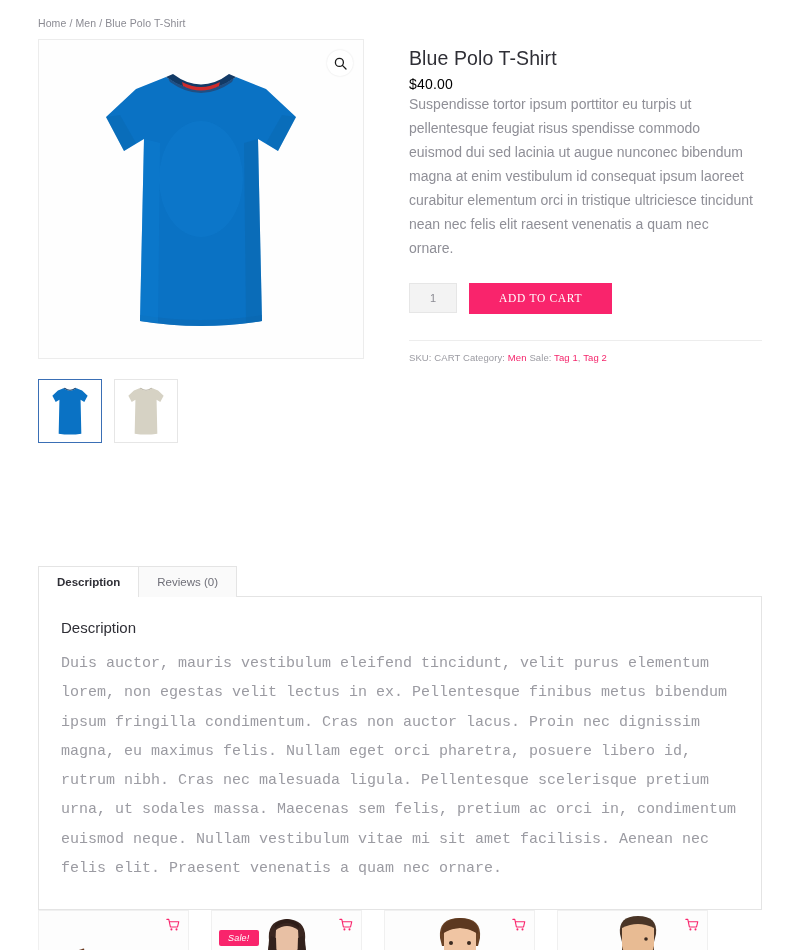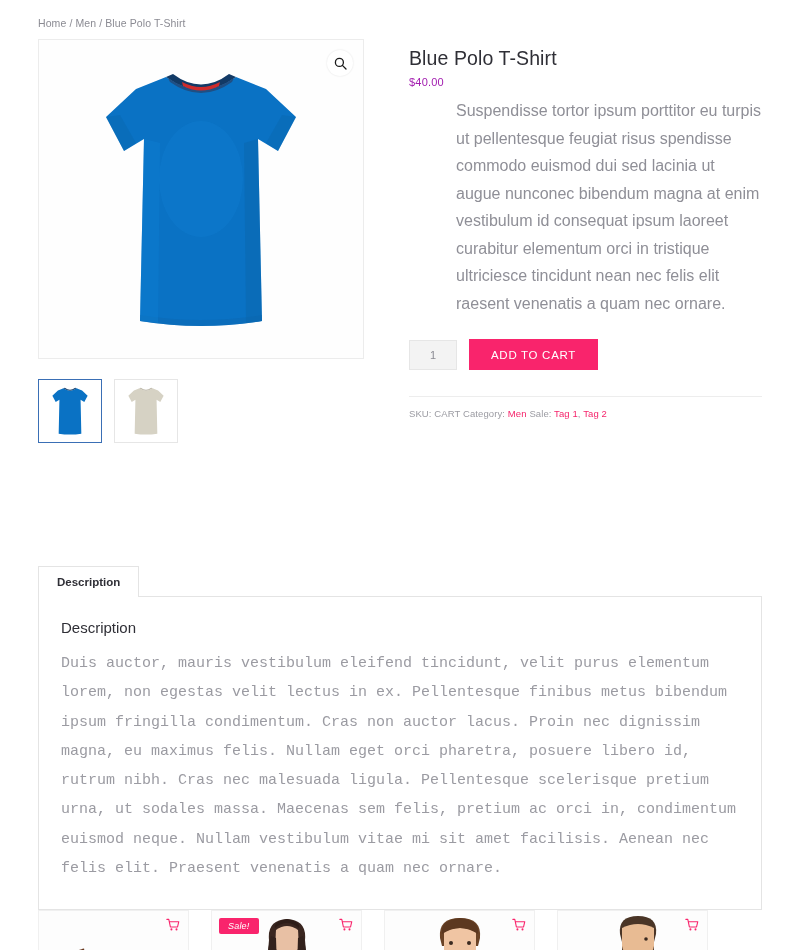--- a/index.html
+++ b/index.html
@@ -43,35 +43,35 @@
     cursor: pointer;
   }
   .thumb.active { border: 1px solid #3a6fb5; }
 
   
   .summary { flex: 1; padding-left: 45px; padding-top: 8px; }
   .p-title {
     font-size: 19.5px; font-weight: 400; color: #2f2f36; letter-spacing: .1px;
     margin-bottom: 6px;
   }
-  .p-price { font-size: 11px; color: #a21caf; margin-bottom: 9px; letter-spacing: .2px; }
+  .p-price { font-size: 14px; color: #000000; margin-bottom: 0; letter-spacing: .2px; }
   .p-desc {
-    font-size: 16px; line-height: 1.72; color: #8f8f97; max-width: 345px; margin-left: 47px;
+    font-size: 14px; line-height: 1.72; color: #8f8f97; max-width: 345px;
   }
   .cart-row { display: flex; align-items: center; margin-top: 22px; }
   .qty {
     width: 48px; height: 30px; background: #f3f3f3; border: 1px solid #e6e6e6;
     text-align: center; font-size: 11px; color: #8b8b93;
     font-family: "Liberation Sans", sans-serif;
   }
   .add-cart {
-    margin-left: 12px; height: 31px; padding: 0 22px;
+    margin-left: 12px; height: 31px; padding: 0 30px;
     background: #f9246c; color: #fff; border: none;
     font-size: 11.5px; letter-spacing: .7px; cursor: pointer;
-    font-family: Liberation Sans, sans-serif;
+    font-family: Liberation Serif, serif;
   }
   .meta-sep { border: none; border-top: 1px solid #ededed; margin-top: 26px; }
   .p-meta { font-size: 9.5px; color: #9b9ba2; margin-top: 11px; letter-spacing: .1px; }
   .p-meta a { color: #f5246b; text-decoration: none; }
 
   
   .tabs-wrap { margin-top: 123px; }
   .tabs { display: flex; position: relative; z-index: 2; }
   .tab {
     font-size: 11.5px; padding: 9px 18px; cursor: pointer;
@@ -92,21 +92,21 @@
     letter-spacing: .2px;
   }
   .rel-grid { display: flex; gap: 22px; }
   .rel-card { width: 151px; }
   .rel-img-box {
     position: relative; width: 151px; height: 143px; background: #fdfdfd;
     border: 1px solid #f0f0f0; overflow: hidden;
     display: flex; align-items: flex-end; justify-content: center;
   }
   .sale-badge {
-    position: absolute; top: 7px; left: 7px; background: #f9246c; color: #fff;
+    position: absolute; top: 19px; left: 7px; background: #f9246c; color: #fff;
     font-size: 9px; font-style: italic; padding: 3px 9px; border-radius: 2px;
     letter-spacing: .2px; z-index: 3;
   }
   .cart-icon-btn {
     position: absolute; top: 7px; right: 8px; z-index: 3; cursor: pointer;
   }
 </style>
 </head>
 <body>
 
@@ -172,20 +172,21 @@
         <span>Sale:</span>
         <a href="#">Tag 1</a><span>,</span>
         <a href="#">Tag 2</a>
       </div>
     </div>
   </div>
 
   <div class="tabs-wrap">
     <div class="tabs">
       <div class="tab active">Description</div>
+      <div class="tab">Reviews (0)</div>
     </div>
     <div class="tab-panel">
       <div class="panel-title">Description</div>
       <div class="panel-text">Duis auctor, mauris vestibulum eleifend tincidunt, velit purus elementum lorem, non egestas velit lectus in ex. Pellentesque finibus metus bibendum ipsum fringilla condimentum. Cras non auctor lacus. Proin nec dignissim magna, eu maximus felis. Nullam eget orci pharetra, posuere libero id, rutrum nibh. Cras nec malesuada ligula. Pellentesque scelerisque pretium urna, ut sodales massa. Maecenas sem felis, pretium ac orci in, condimentum euismod neque. Nullam vestibulum vitae mi sit amet facilisis. Aenean nec felis elit. Praesent venenatis a quam nec ornare.</div>
     </div>
   </div>
 
   <div class="rel-grid">
 
     <div class="rel-card">

